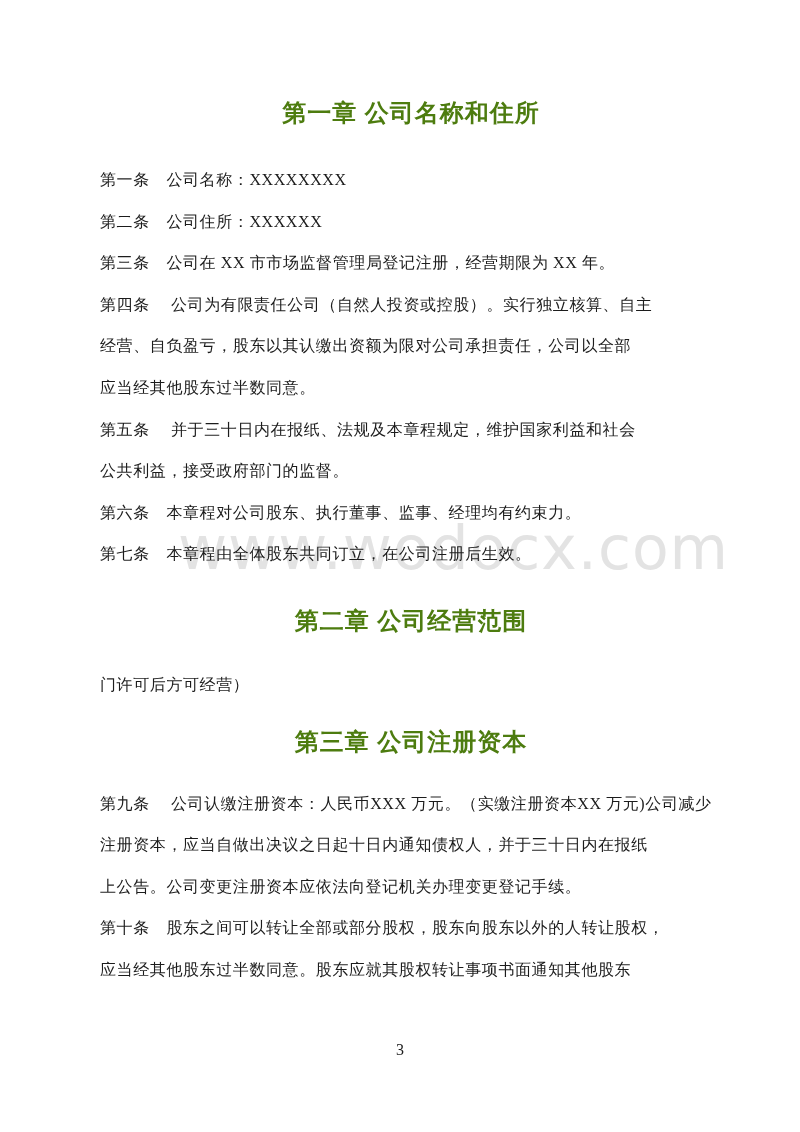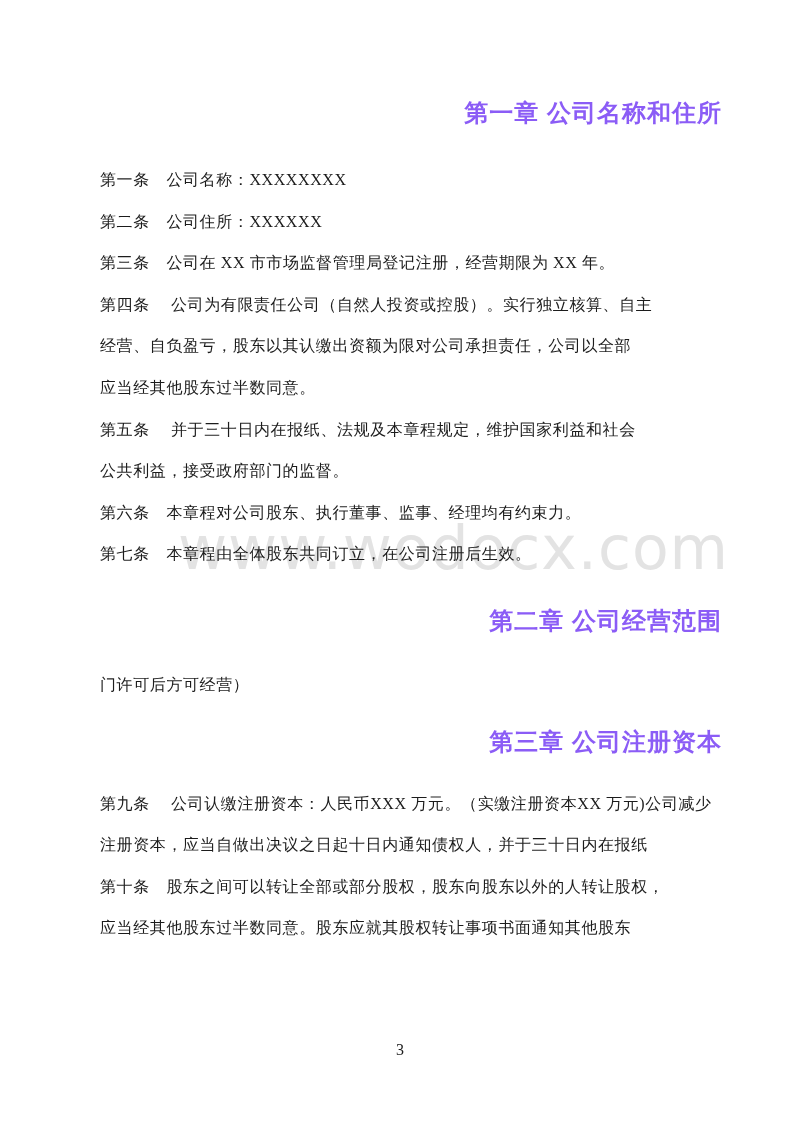--- a/index.html
+++ b/index.html
@@ -35,22 +35,22 @@
     top: 97px;
     width: 622px;
     z-index: 1;
   }
   .chapter-title {
     font-family: "Liberation Sans", "DejaVu Sans", sans-serif;
     font-weight: bold;
     font-size: 24px;
     line-height: 32px;
     letter-spacing: 1px;
-    text-align: right;
-    color: #8b5cf6;
+    text-align: center;
+    color: #4d7c0f;
     margin: 0 0 30px 0;
   }
   .chapter-title.ch2 { margin: 30px 0 27px 0; }
   .chapter-title.ch3 { margin: 20px 0 25px 0; }
   .line {
     font-size: 16px;
     line-height: 41.6px;
     letter-spacing: 0.6px;
     white-space: nowrap;
     color: #1c1c1c;
@@ -91,20 +91,21 @@
     <div class="line">第七条　本章程由全体股东共同订立，在公司注册后生效。</div>
 
     <div class="chapter-title ch2">第二章 公司经营范围</div>
 
     <div class="line">门许可后方可经营）</div>
 
     <div class="chapter-title ch3">第三章 公司注册资本</div>
 
     <div class="line">第九条　 公司认缴注册资本：人民币XXX 万元。（实缴注册资本XX 万元)公司减少</div>
     <div class="line">注册资本，应当自做出决议之日起十日内通知债权人，并于三十日内在报纸</div>
+    <div class="line">上公告。公司变更注册资本应依法向登记机关办理变更登记手续。</div>
     <div class="line">第十条　股东之间可以转让全部或部分股权，股东向股东以外的人转让股权，</div>
     <div class="line">应当经其他股东过半数同意。股东应就其股权转让事项书面通知其他股东</div>
 
   </div>
 
   <div class="page-number">3</div>
 
 </div>
 
 </body></html>

